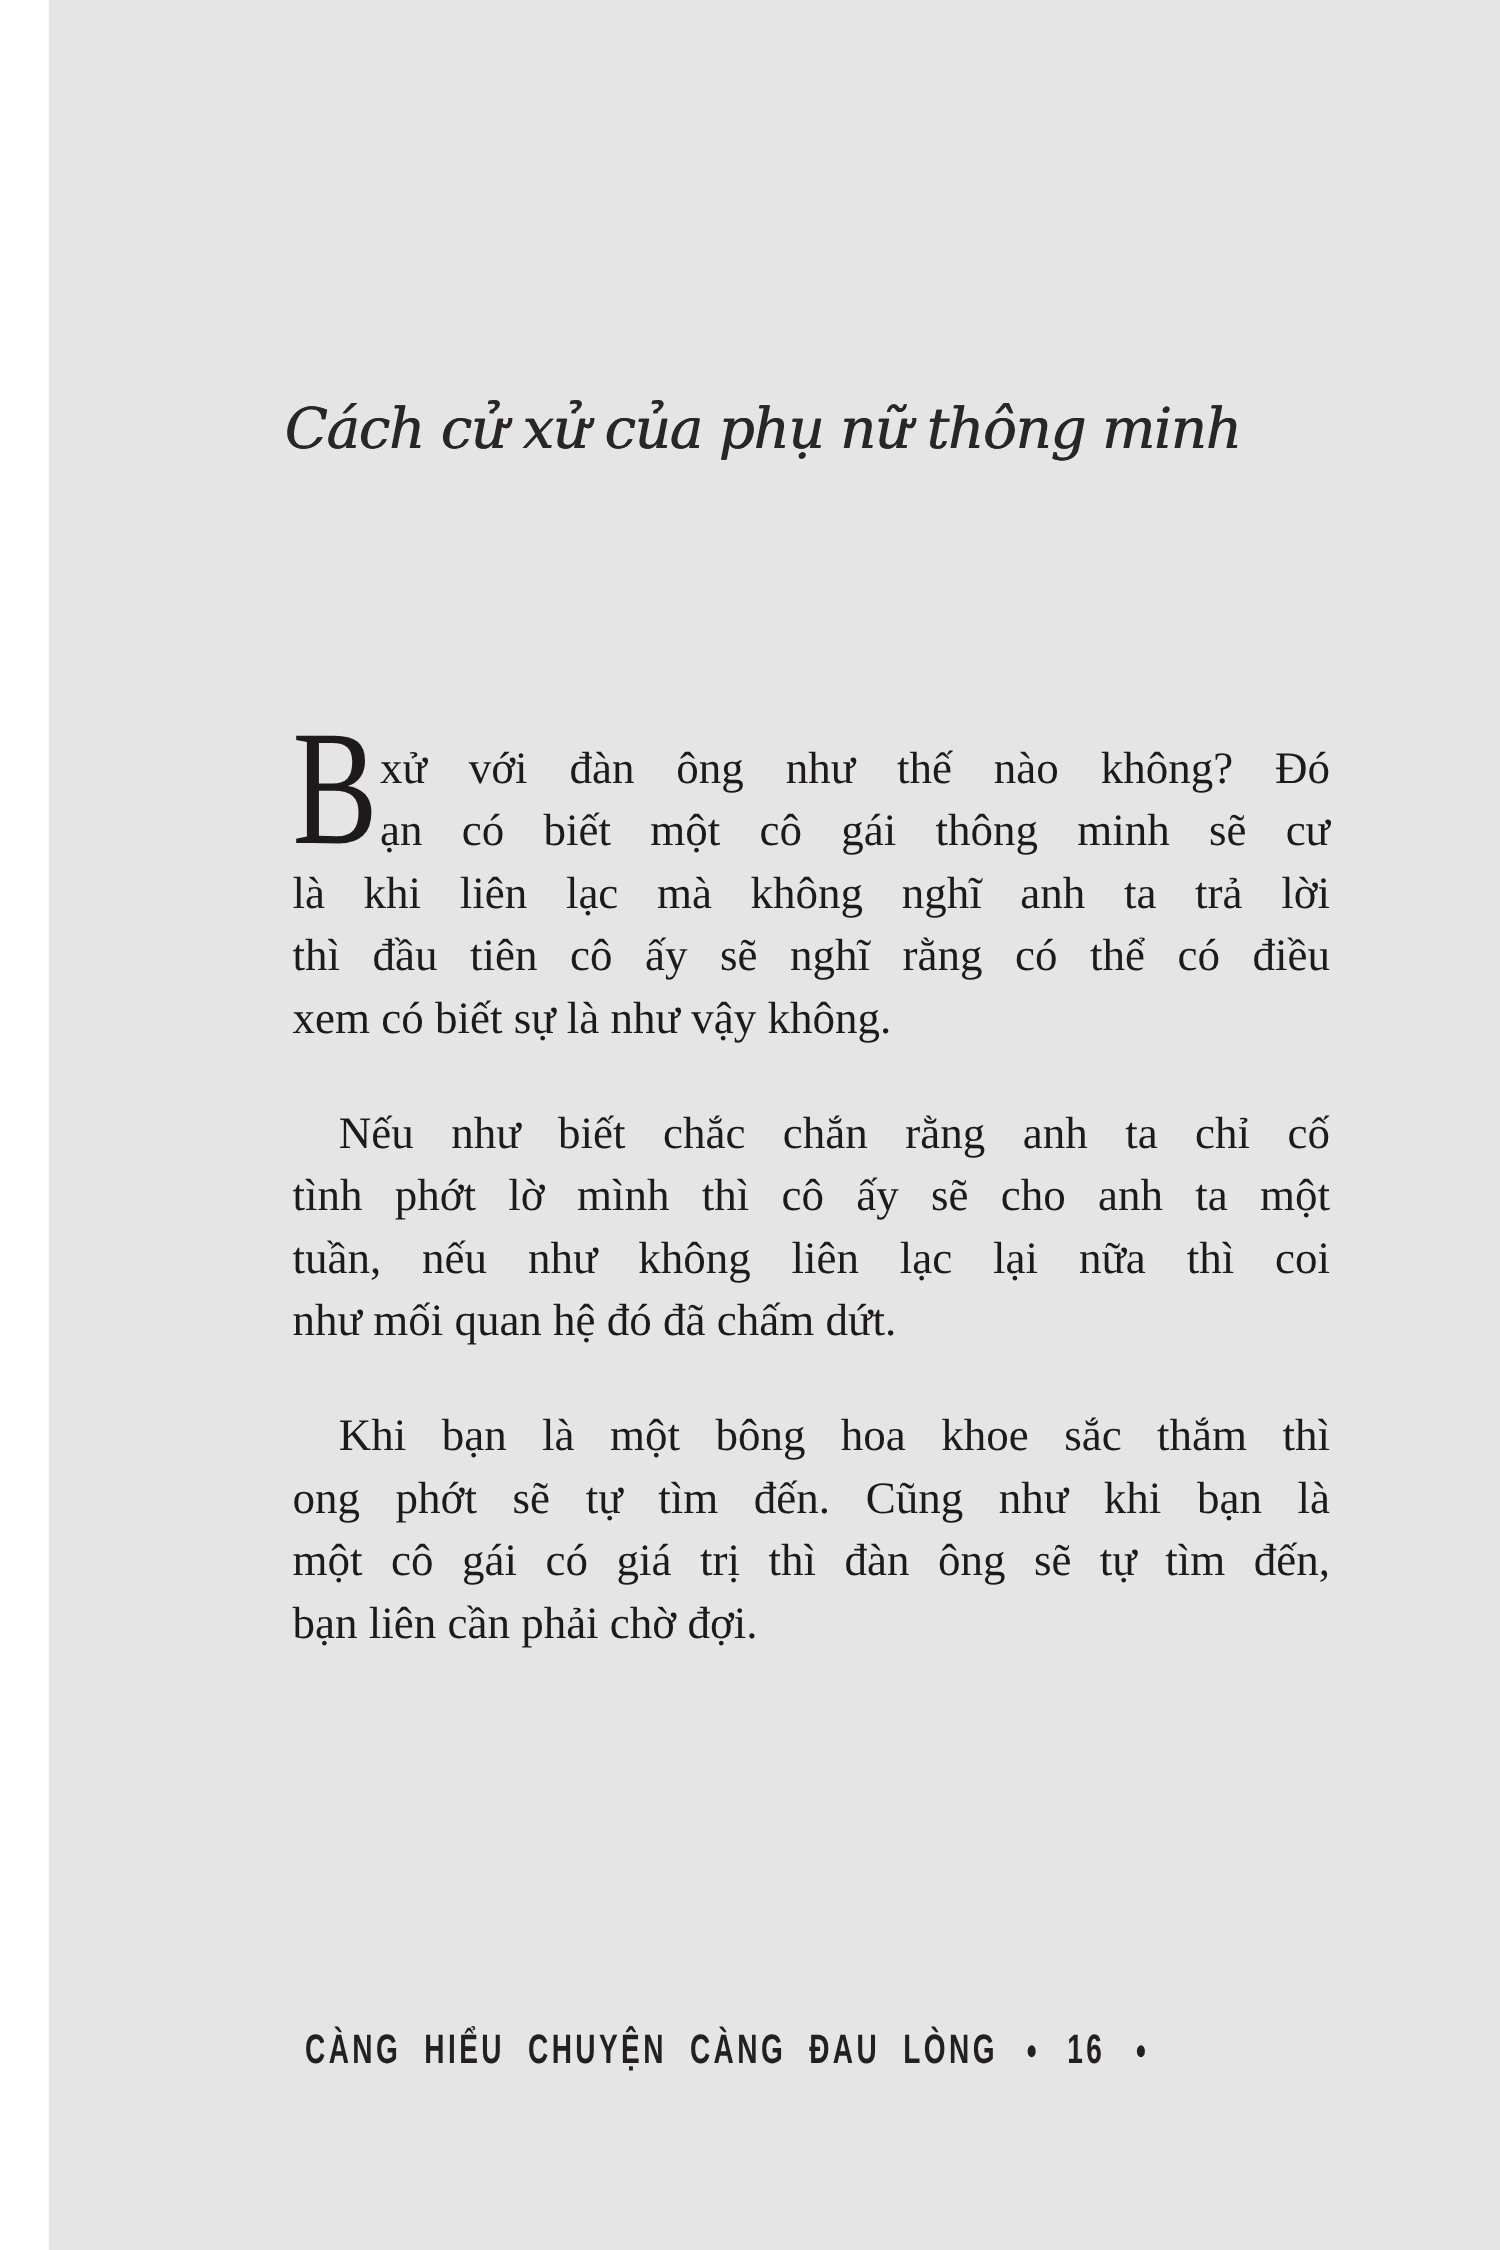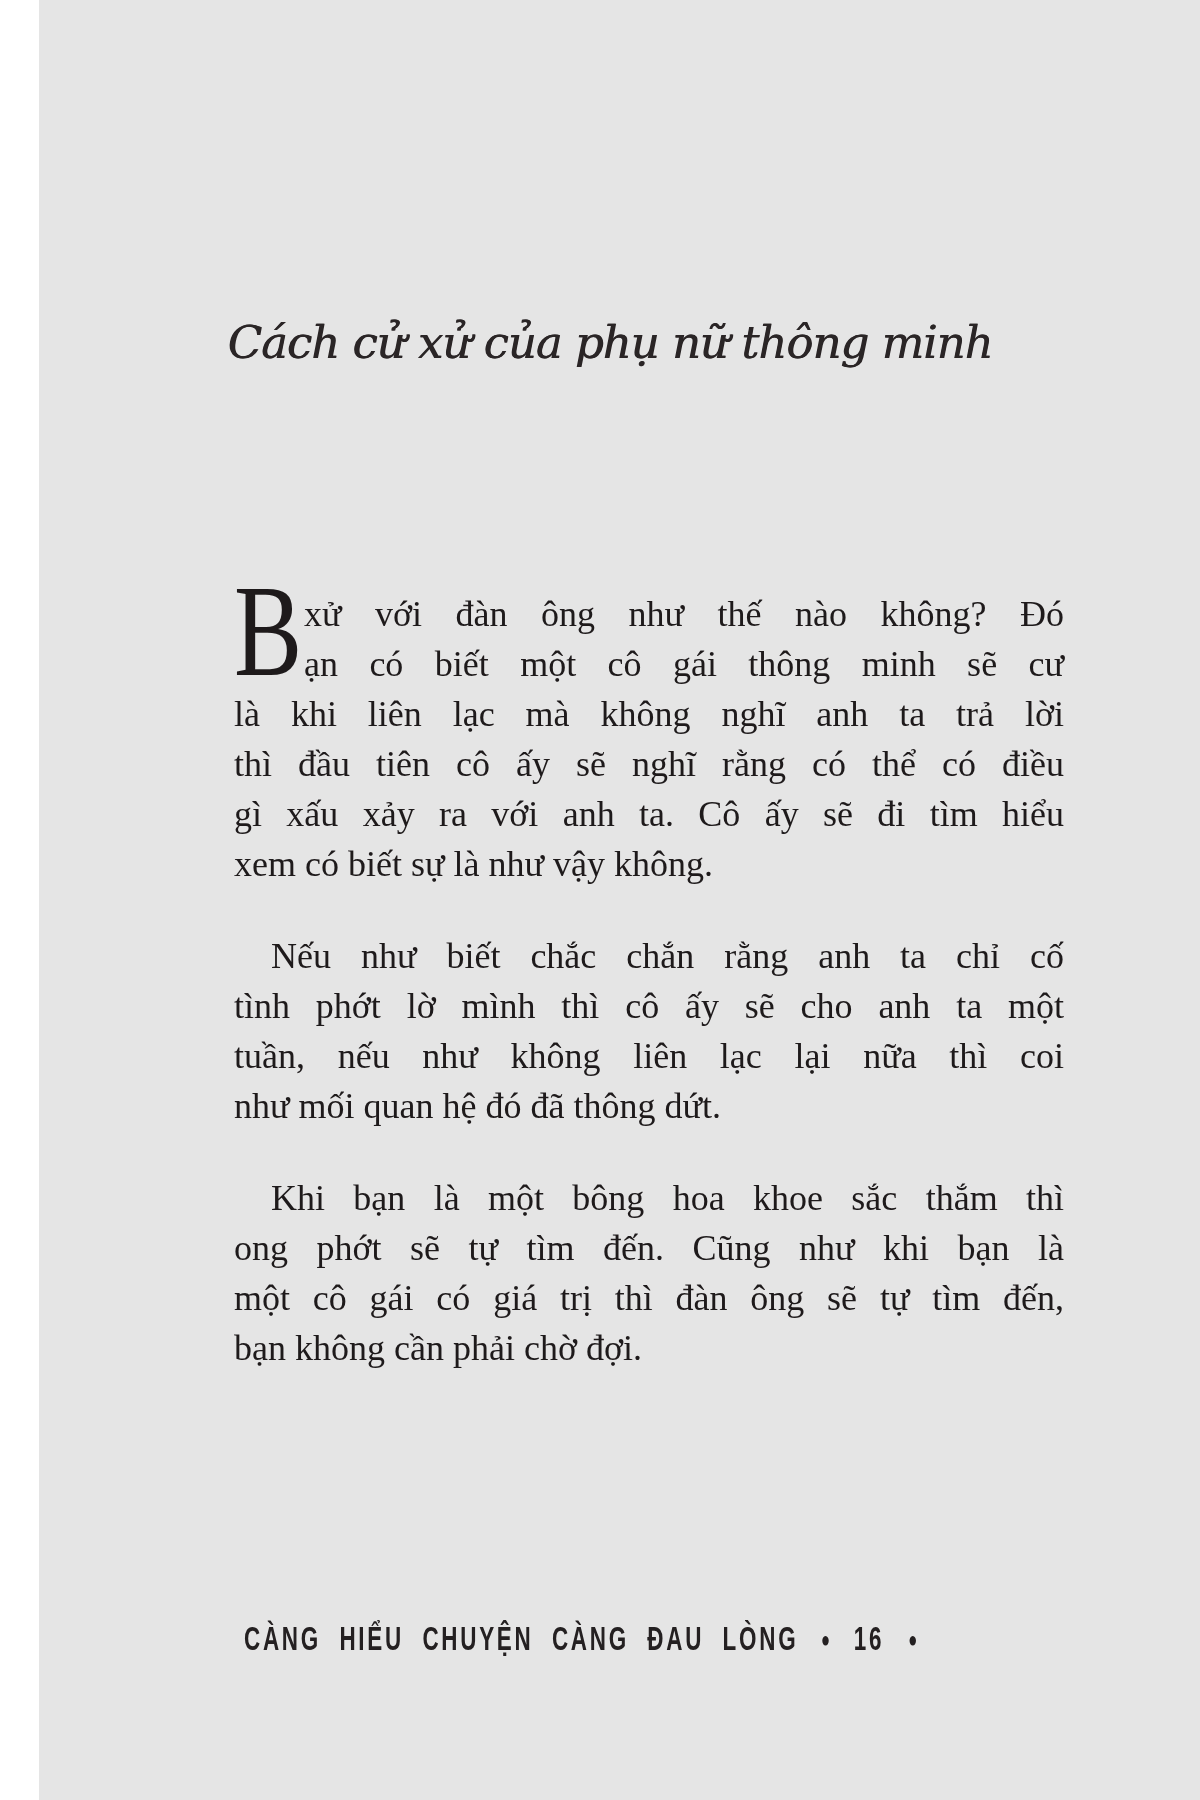--- a/index.html
+++ b/index.html
@@ -93,36 +93,35 @@
   <div class="chapter-title">Cách cử xử của phụ nữ thông minh</div>
 
   <div class="body-block">
 
     <div class="para">
       <span class="dropcap">B</span>
       <div class="line">xử với đàn ông như thế nào không? Đó</div>
       <div class="line">ạn có biết một cô gái thông minh sẽ cư</div>
       <div class="line">là khi liên lạc mà không nghĩ anh ta trả lời</div>
       <div class="line">thì đầu tiên cô ấy sẽ nghĩ rằng có thể có điều</div>
-      <div class="line">gì xấu xảy ra với anh ta. Cô ấy sẽ đi tìm hiểu</div>
       <div class="line last">xem có biết sự là như vậy không.</div>
     </div>
 
     <div class="para">
       <div class="line indent">Nếu như biết chắc chắn rằng anh ta chỉ cố</div>
       <div class="line">tình phớt lờ mình thì cô ấy sẽ cho anh ta một</div>
       <div class="line">tuần, nếu như không liên lạc lại nữa thì coi</div>
-      <div class="line last">như mối quan hệ đó đã thông dứt.</div>
+      <div class="line last">như mối quan hệ đó đã chấm dứt.</div>
     </div>
 
     <div class="para">
       <div class="line indent">Khi bạn là một bông hoa khoe sắc thắm thì</div>
       <div class="line">ong phớt sẽ tự tìm đến. Cũng như khi bạn là</div>
       <div class="line">một cô gái có giá trị thì đàn ông sẽ tự tìm đến,</div>
-      <div class="line last">bạn không cần phải chờ đợi.</div>
+      <div class="line last">bạn liên cần phải chờ đợi.</div>
     </div>
 
   </div>
 
   <div class="footer">
     <span>CÀNG HIỂU CHUYỆN CÀNG ĐAU LÒNG</span>
     <span class="bullet">●</span>
     <span class="page-number">16</span>
     <span class="bullet">●</span>
   </div>

